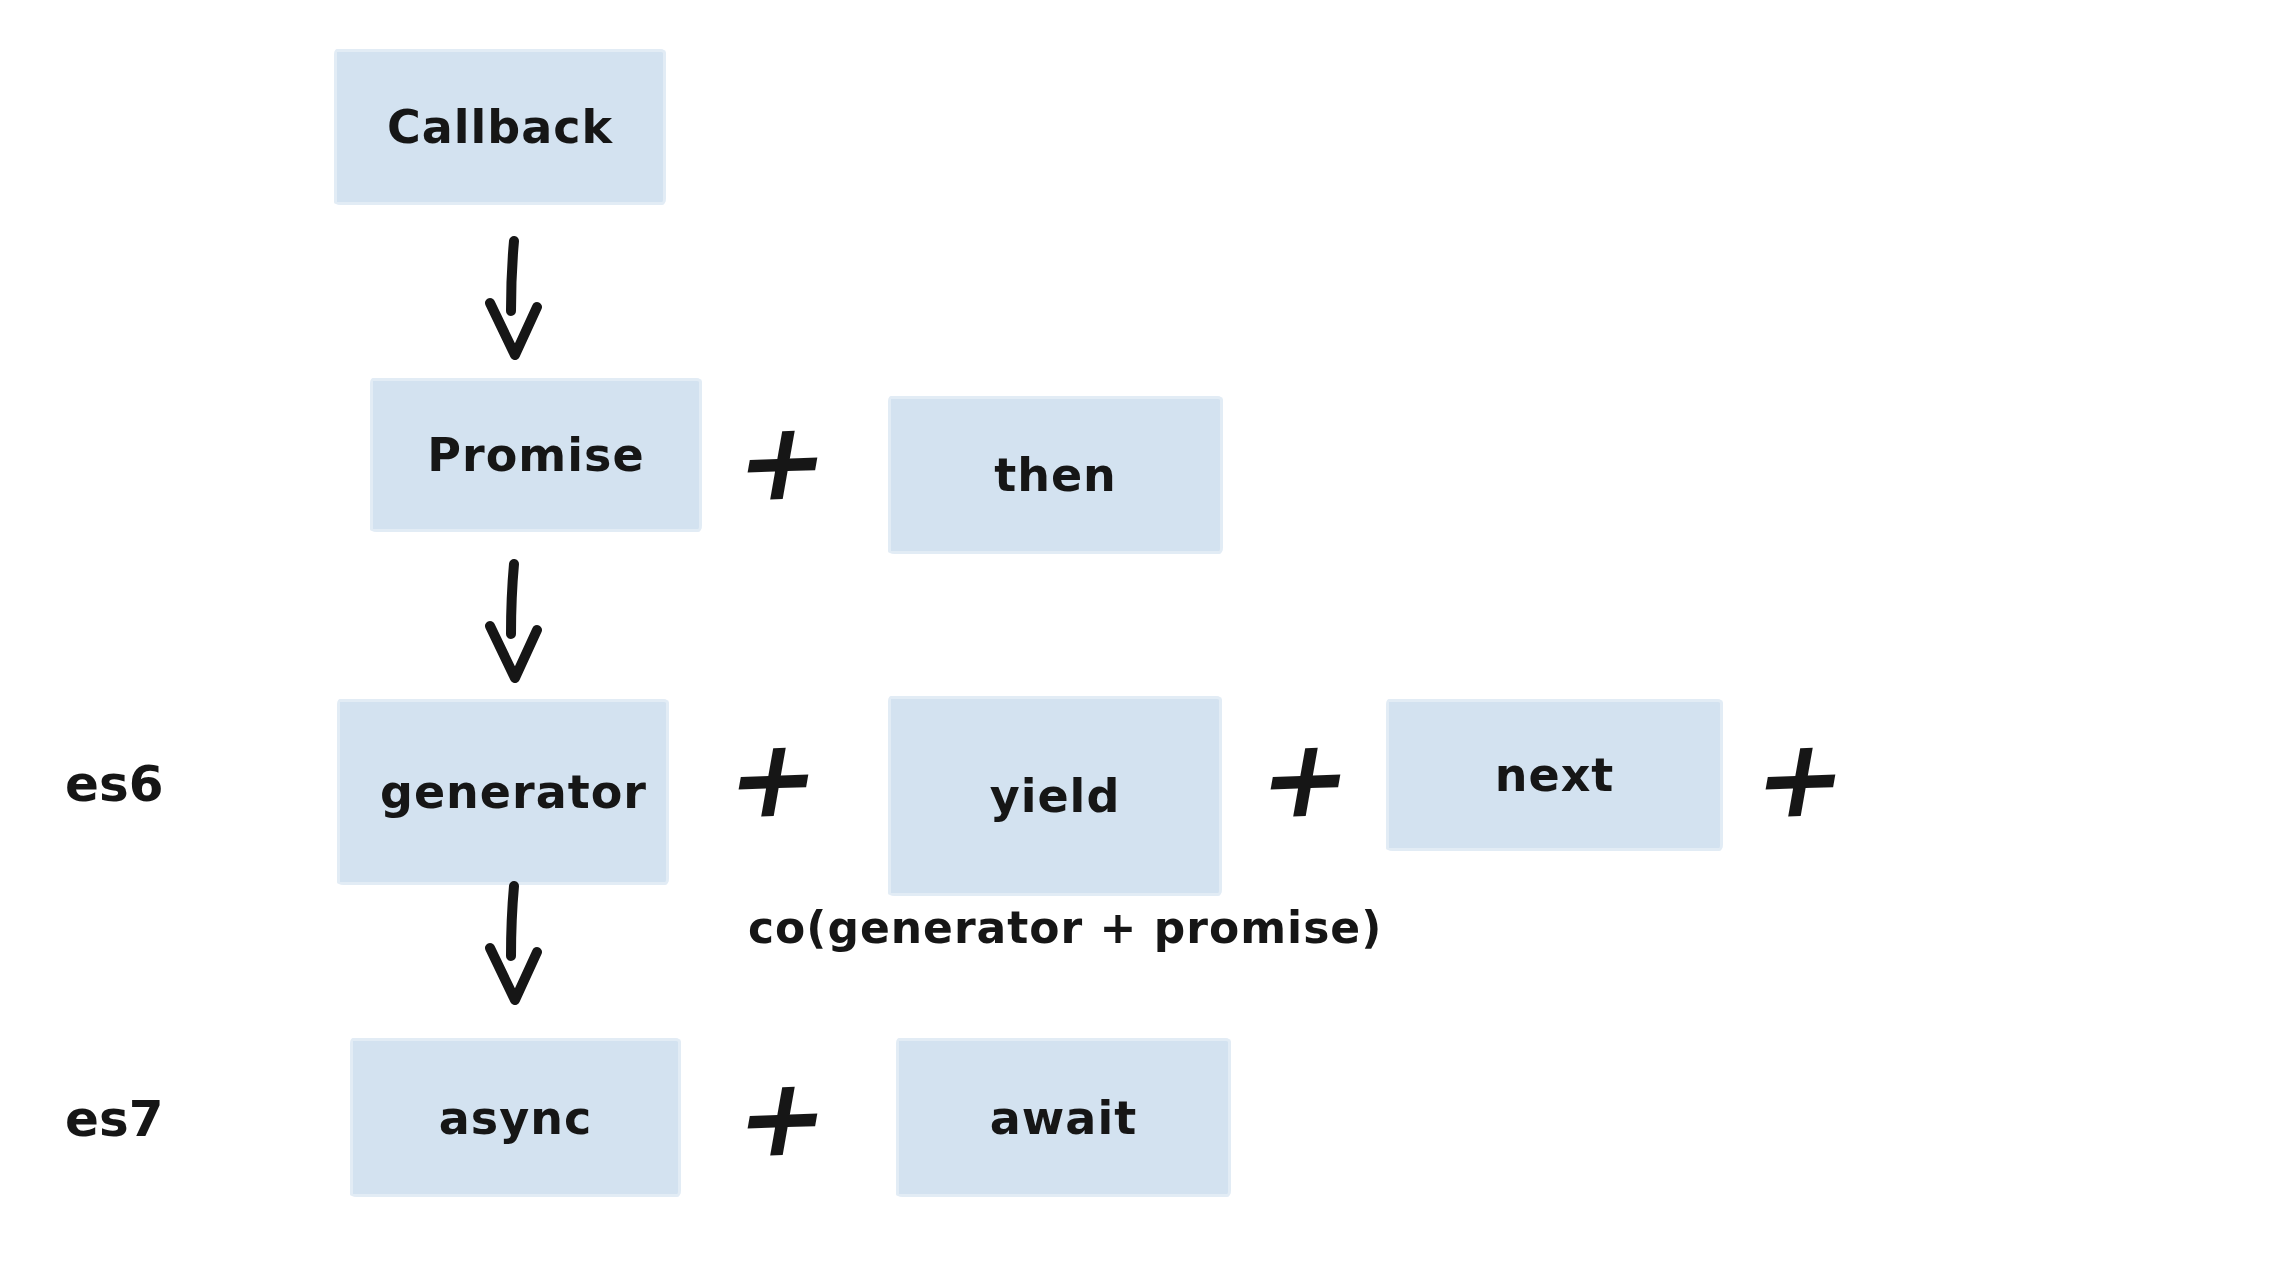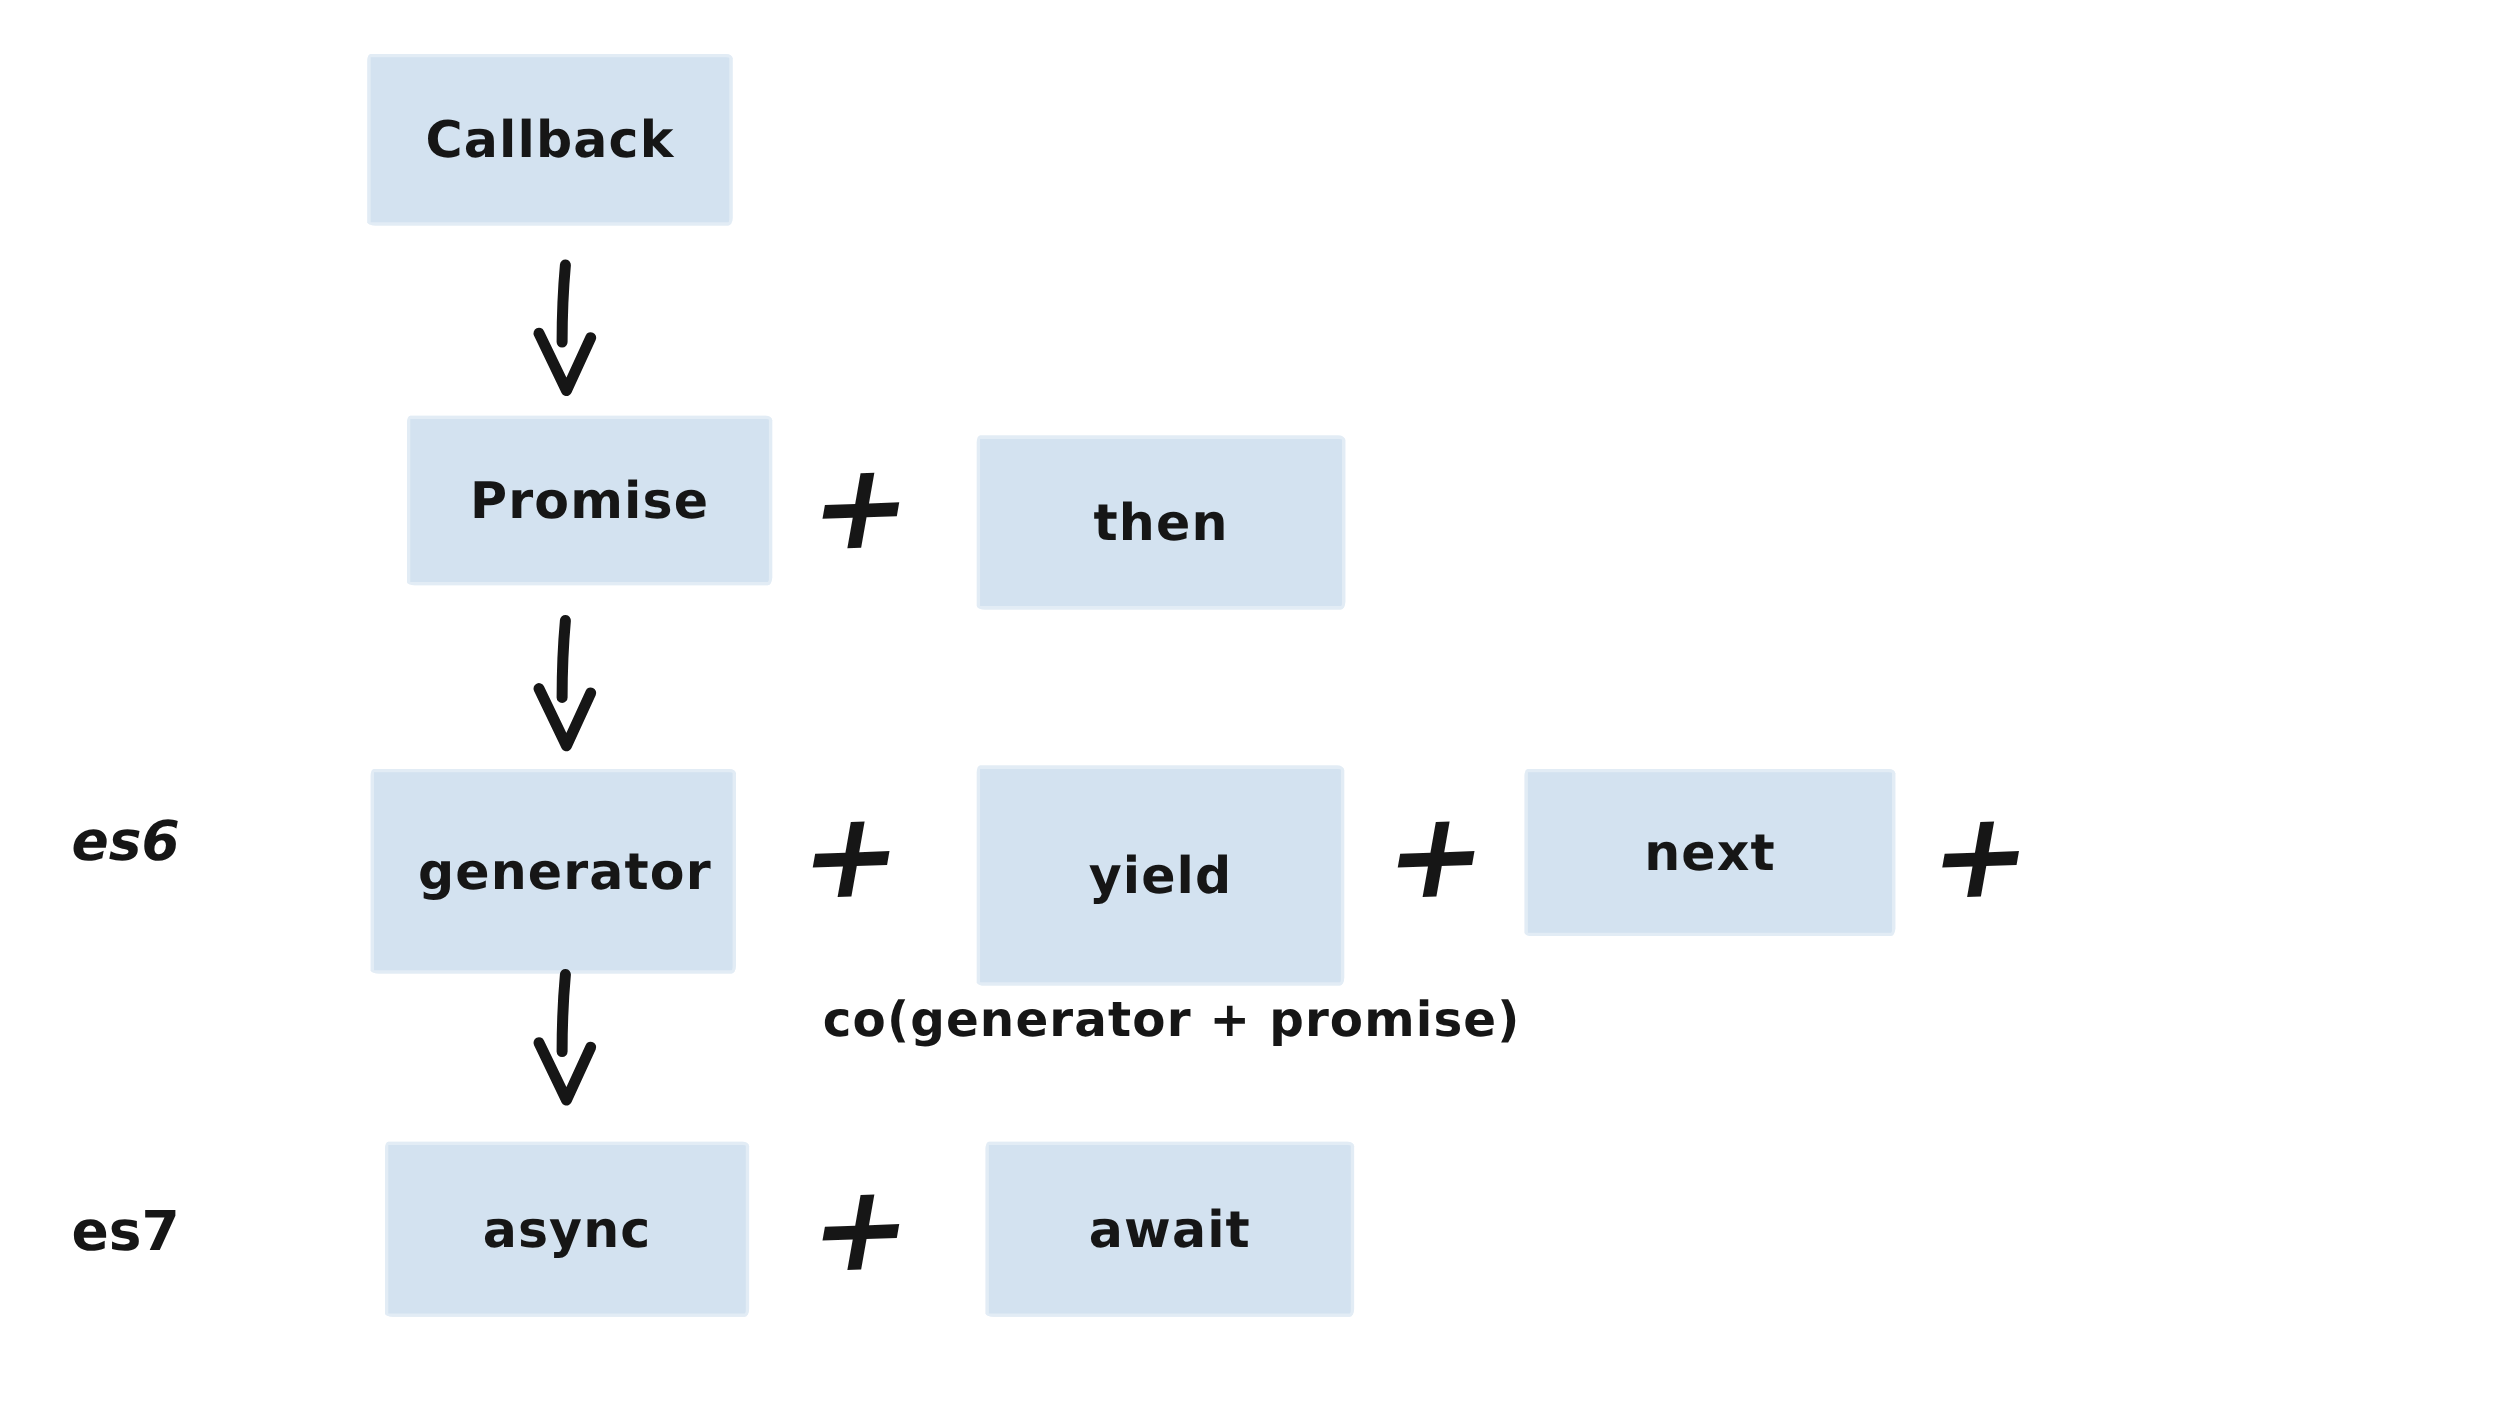--- a/index.html
+++ b/index.html
@@ -89,21 +89,21 @@
   #arrow-3 { left: 478px; top: 880px; }
 
   
   #plus-1 { left: 733px;  top: 402px; }
   #plus-2 { left: 724px;  top: 719px; }
   #plus-3 { left: 1256px; top: 719px; }
   #plus-4 { left: 1751px; top: 719px; }
   #plus-5 { left: 733px;  top: 1058px; }
 
   
-  #label-es6 { left: 65px; top: 736px; font-style: italic; }
+  #label-es6 { left: 65px; top: 755px; }
   #label-es7 { left: 65px; top: 1090px; }
   #annotation-co { left: 748px; top: 902px; }
 </style>
 </head>
 <body>
 
 <div class="canvas">
 
   <div class="box" id="box-callback">
     <span class="box-label">Callback</span>

